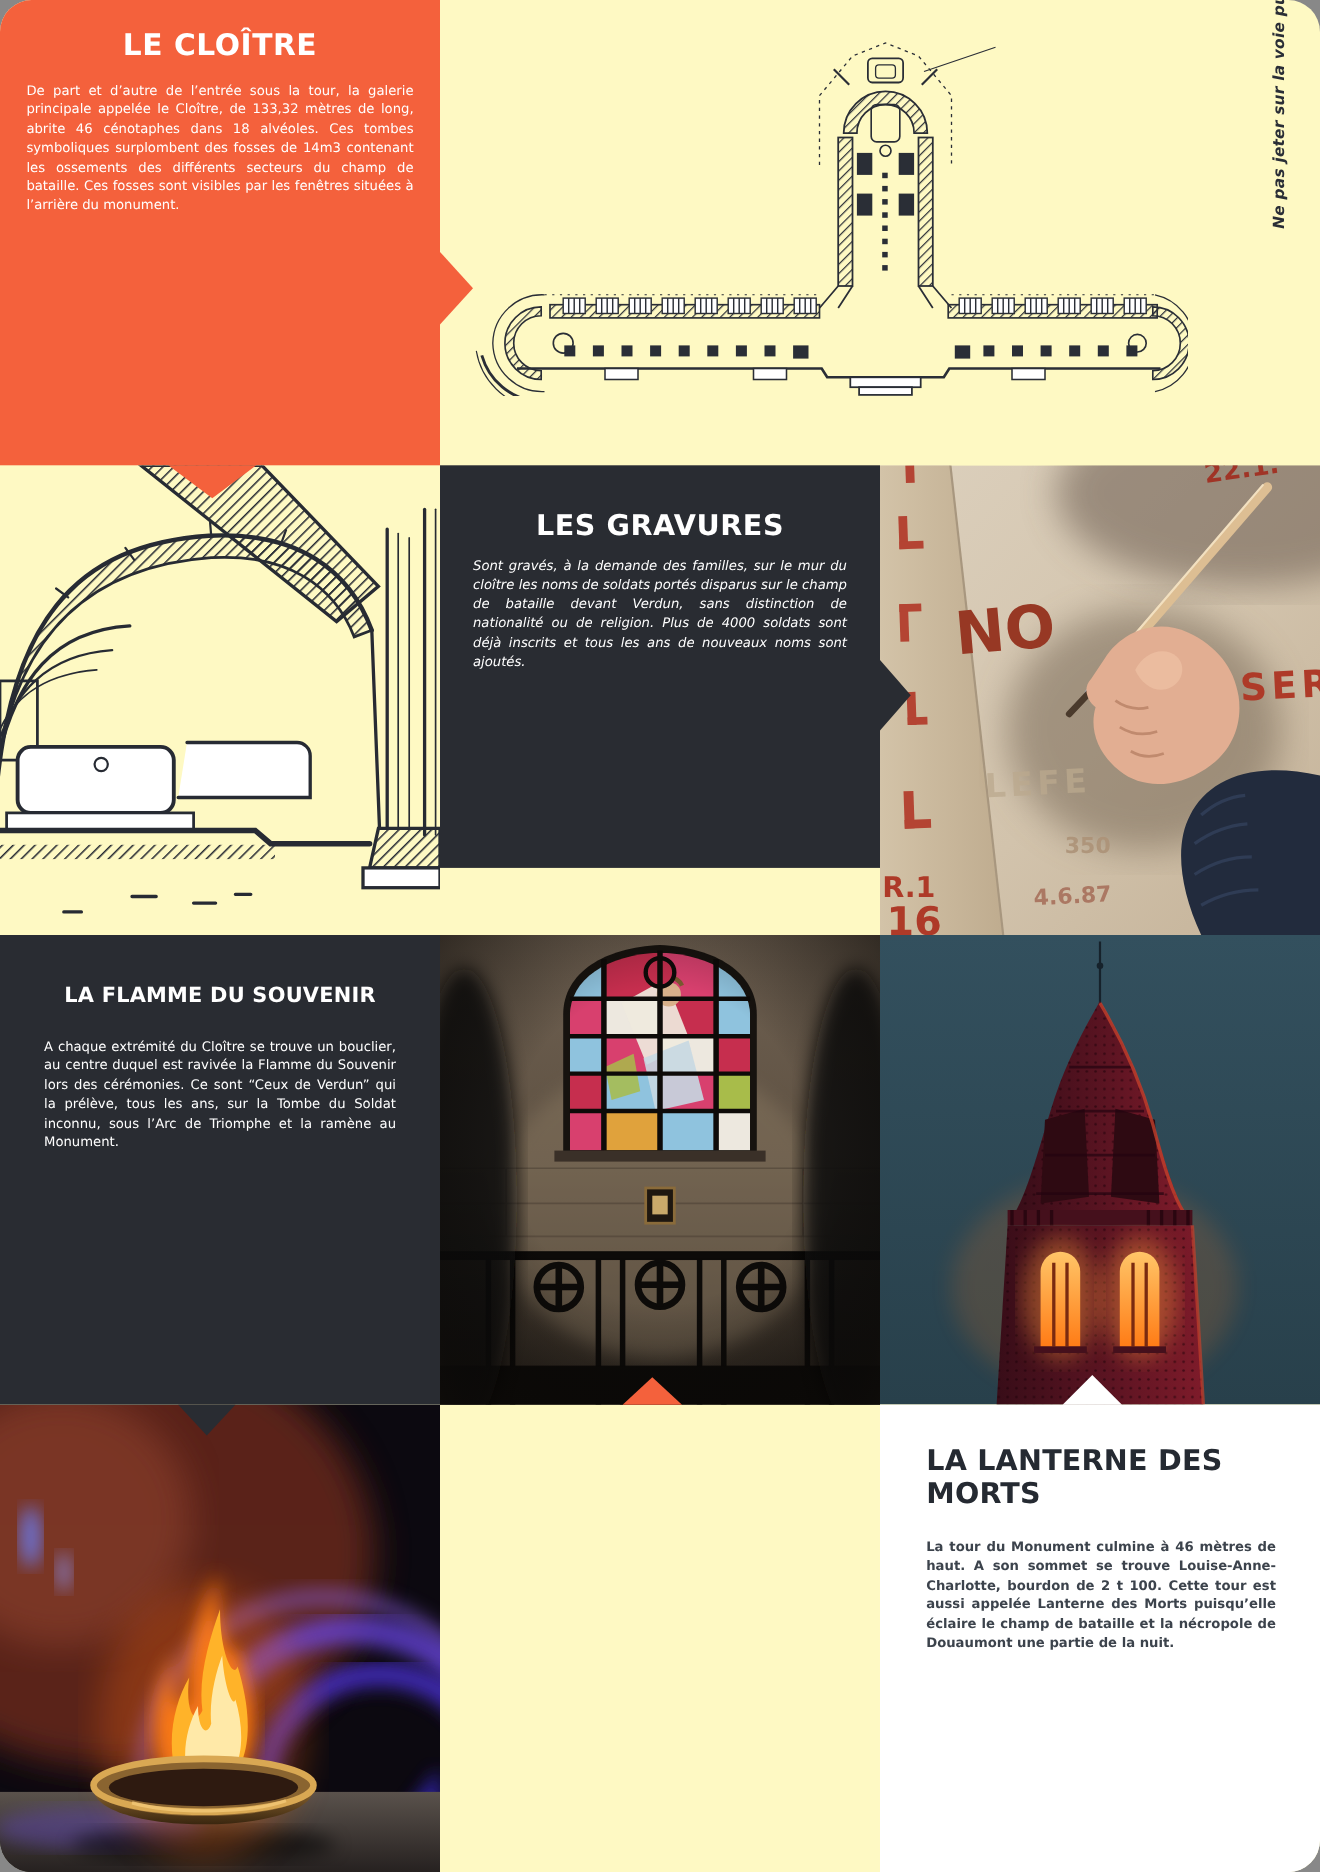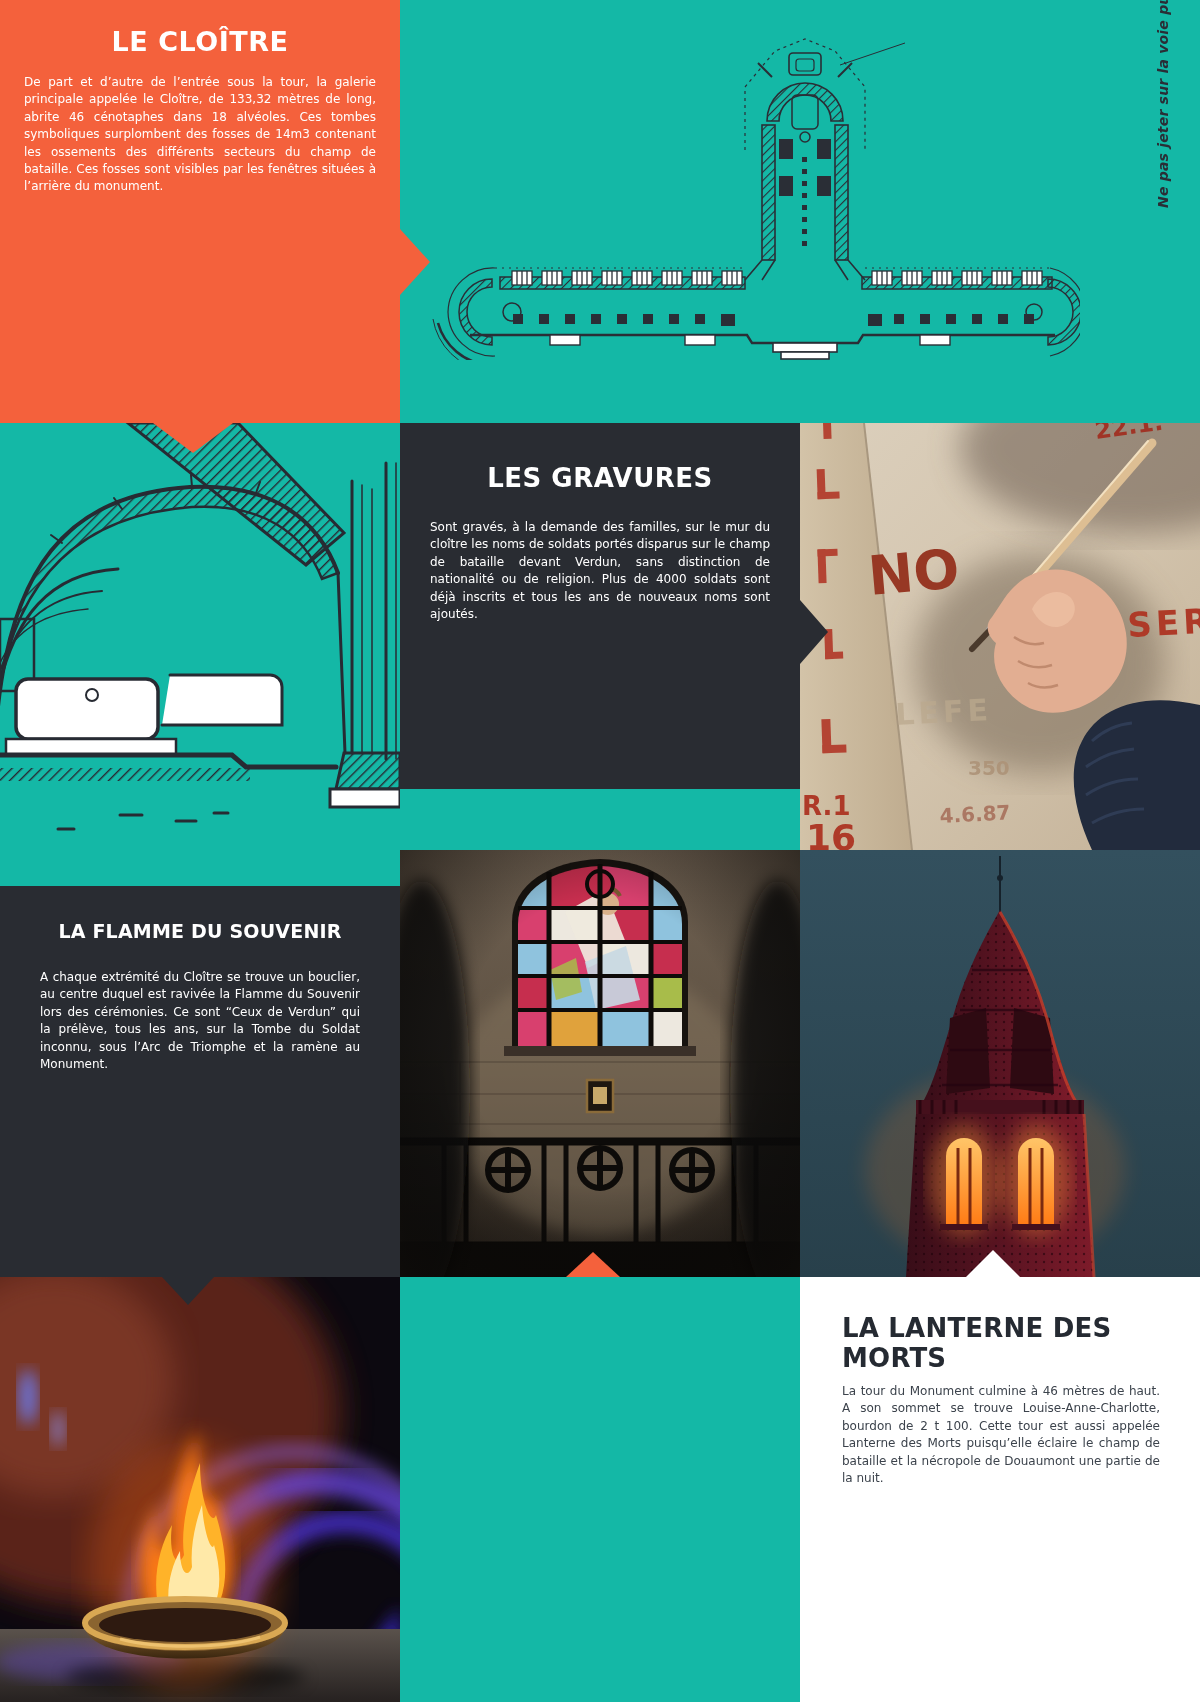--- a/index.html
+++ b/index.html
@@ -1,38 +1,38 @@
 <!DOCTYPE html>
 <html><head>
 <meta charset="utf-8">
 <style>
   html,body{margin:0;padding:0;background:#888;}
-  .page{position:relative;width:1200px;height:1702px;background:#14b8a6;overflow:hidden;
-        font-family:"DejaVu Sans",sans-serif;}
+  .page{position:relative;width:1200px;height:1702px;background:#fef9c3;overflow:hidden;
+        font-family:"DejaVu Sans",sans-serif;border-radius:29px;}
   .panel{position:absolute;box-sizing:border-box;}
   .panel.orange{background:#F4613C;color:#ffffff;}
   .panel.dark{background:#292C32;color:#ffffff;}
   .panel h2{margin:0;font-weight:bold;text-align:center;letter-spacing:.5px;}
   .panel .body{text-align:justify;font-size:12px;line-height:1.45;}
   #p-cloitre{left:0;top:0;width:400px;height:423px;padding:26px 24px 0;}
   #p-cloitre h2{font-size:27px;}
   #p-cloitre .body{margin-top:17px;}
   #p-gravures{left:400px;top:423px;width:400px;height:366px;padding:40px 30px 0;}
   #p-gravures h2{font-size:26px;}
-  #p-gravures .body{margin-top:26px;}
-  #p-flamme{left:0;top:850px;width:400px;height:427px;padding:34px 40px 0;margin-top:36px;}
+  #p-gravures .body{margin-top:13px;font-style:italic;}
+  #p-flamme{left:0;top:850px;width:400px;height:427px;padding:44px 40px 0;}
   #p-flamme h2{font-size:19px;letter-spacing:.2px;}
   #p-flamme .body{margin-top:27px;}
   #p-chapelle{left:400px;top:1277px;width:400px;height:425px;padding:38px 42px 0;}
   #p-chapelle h2{font-size:28px;}
   #p-chapelle .body{margin-top:25px;}
   #p-lanterne{left:800px;top:1277px;width:400px;height:425px;background:#ffffff;color:#3C434C;
               padding:36px 40px 0 42px;}
   #p-lanterne h2{font-size:26px;text-align:left;color:#252A32;letter-spacing:.2px;}
-  #p-lanterne .body{margin-top:10px;}
+  #p-lanterne .body{margin-top:25px;font-weight:bold;}
   .fig{position:absolute;overflow:hidden;}
   #fig-floorplan{left:400px;top:25px;width:680px;height:335px;}
   #fig-drawing{left:0;top:423px;width:400px;height:427px;}
   #fig-engraving{left:800px;top:423px;width:400px;height:427px;}
   #fig-vitrail{left:400px;top:850px;width:400px;height:427px;}
   #fig-tower{left:800px;top:850px;width:400px;height:427px;}
   #fig-flamme{left:0;top:1277px;width:400px;height:425px;}
   .tri{position:absolute;width:0;height:0;z-index:6;}
   #tri-cloitre-right{left:400px;top:229px;border-top:33px solid transparent;
       border-bottom:33px solid transparent;border-left:30px solid #F4613C;}

